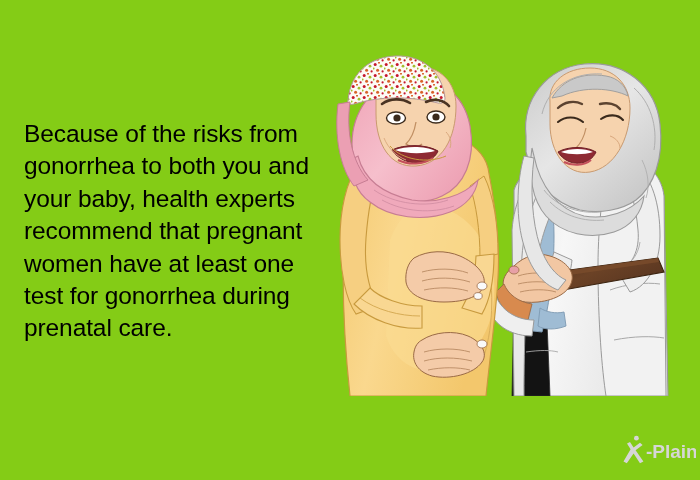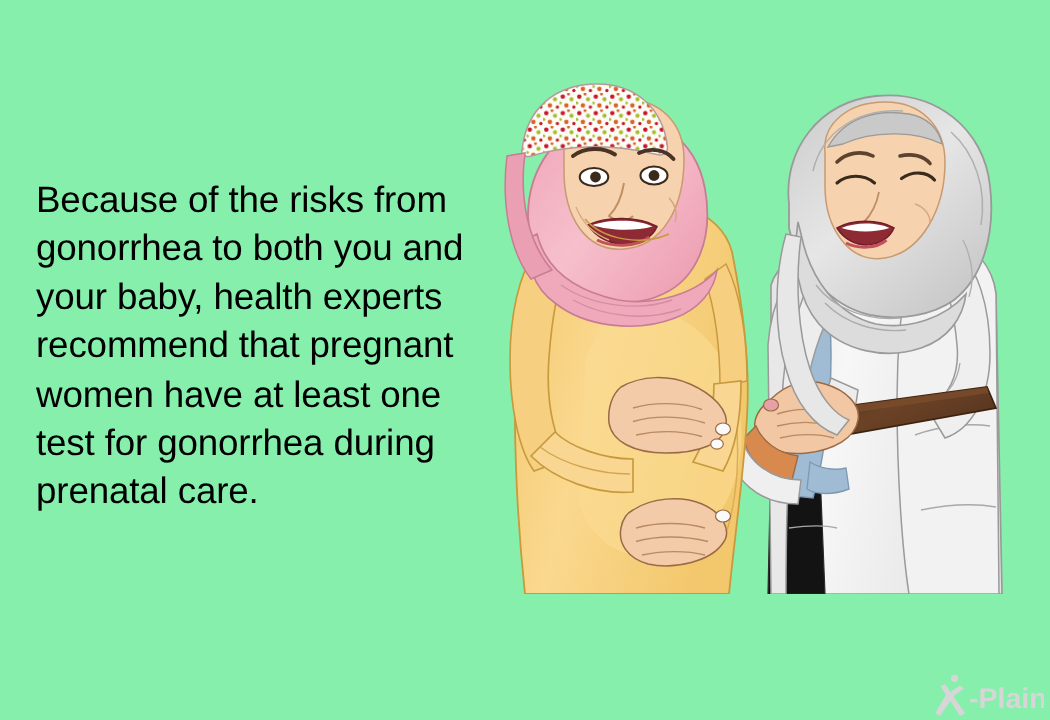--- a/index.html
+++ b/index.html
@@ -4,21 +4,21 @@
 <style>
   html, body {
     margin: 0;
     padding: 0;
     background: #ffffff;
   }
   #page {
     position: relative;
     width: 700px;
     height: 480px;
-    background: #86efac;
+    background: #84cc16;
     overflow: hidden;
     font-family: "Liberation Sans", sans-serif;
   }
   #caption {
     position: absolute;
     left: 24px;
     top: 118px;
     width: 312px;
     font-size: 24.5px;
     line-height: 32.4px;
@@ -31,21 +31,21 @@
     position: absolute;
     left: 318px;
     top: 40px;
     width: 372px;
     height: 360px;
   }
   #illustration svg { display: block; width: 100%; height: 100%; }
   #logo {
     position: absolute;
     left: 622px;
-    top: 448px;
+    top: 434px;
     width: 74px;
     height: 30px;
   }
   #logo svg { display: block; width: 100%; height: 100%; }
 </style>
 </head>
 <body>
 
 <div id="page">
 

